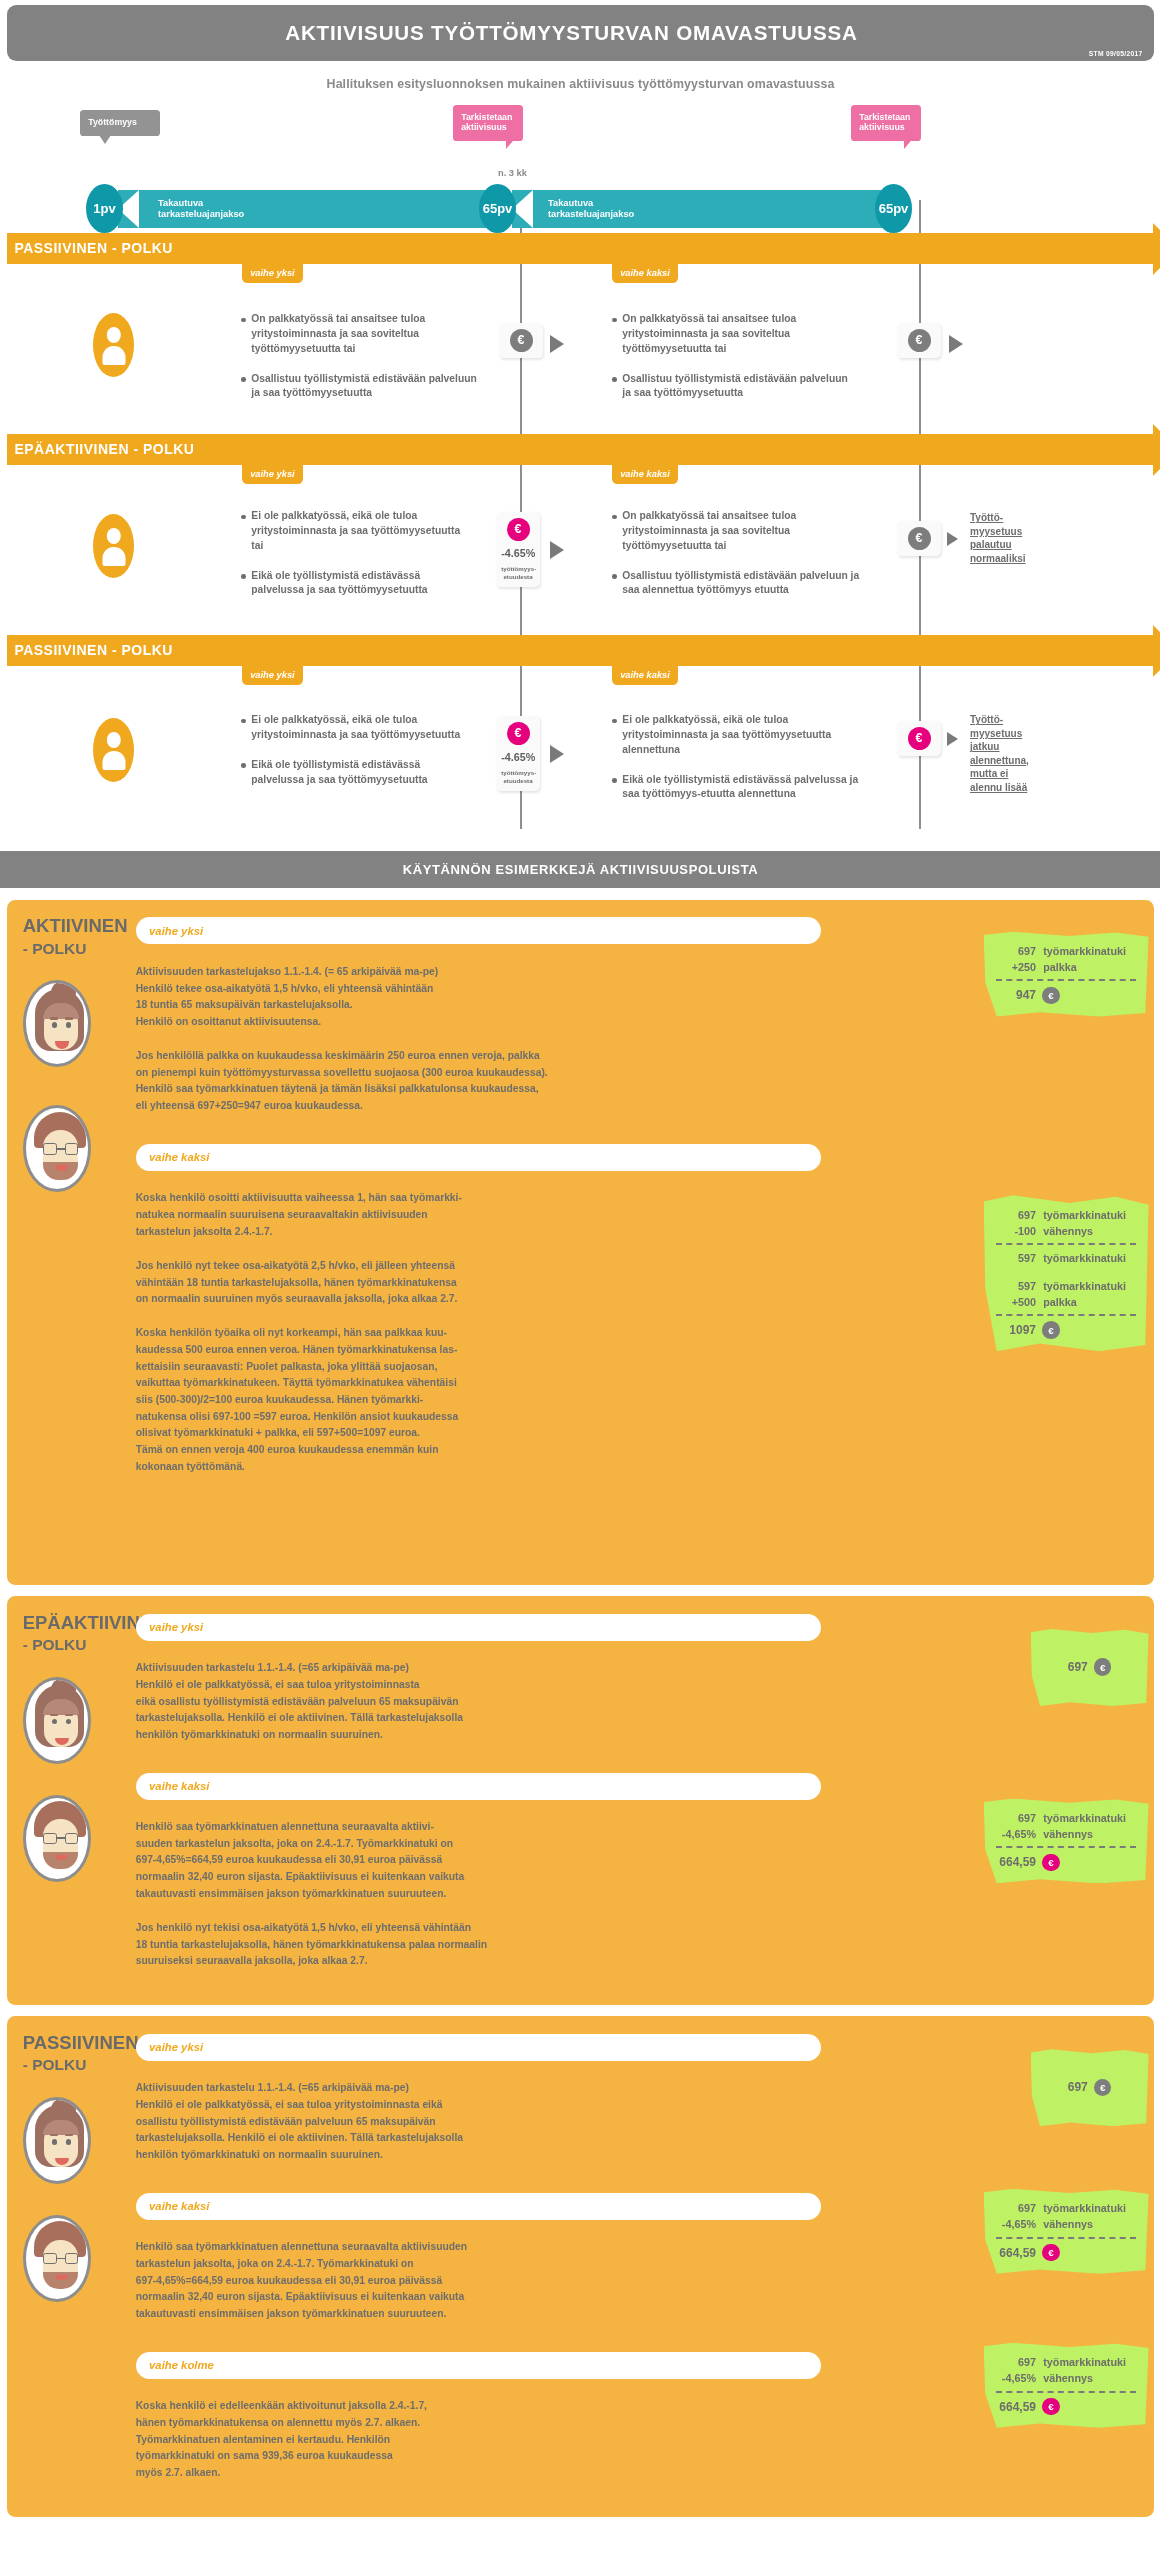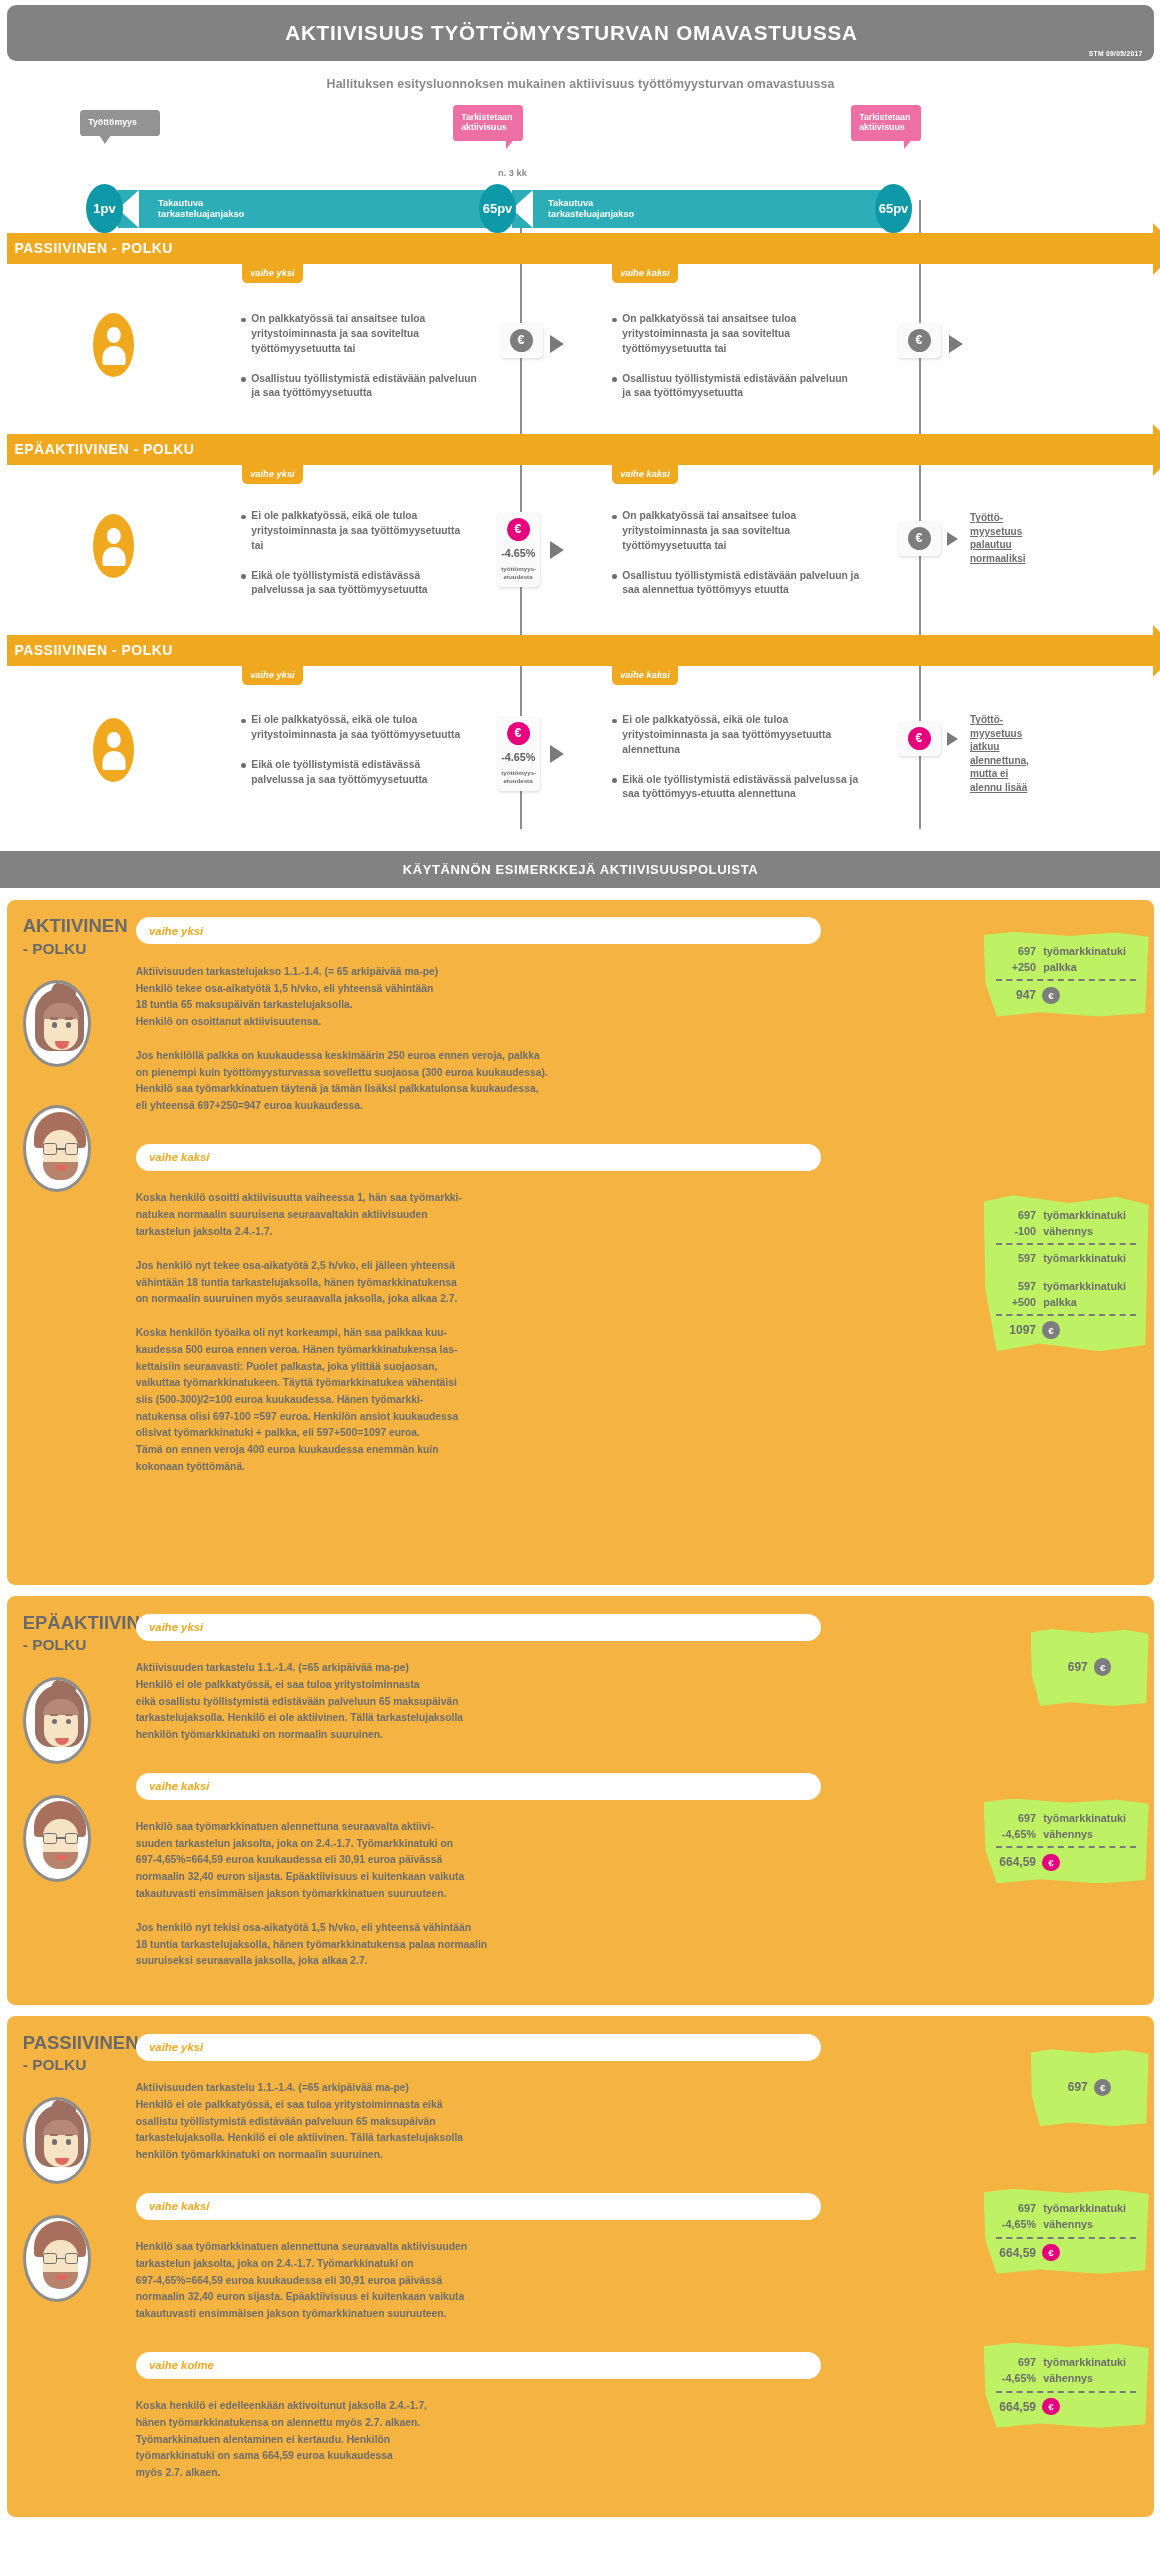--- a/index.html
+++ b/index.html
@@ -819,21 +819,21 @@
           <span class="coin pink">€</span>
         </div>
       </div>
 
       <div class="phase-bar" style="margin-top:29px;">
         <span>vaihe kolme</span>
       </div>
       <div class="ex-para">Koska henkilö ei edelleenkään aktivoitunut jaksolla 2.4.-1.7,
 hänen työmarkkinatukensa on alennettu myös 2.7. alkaen.
 Työmarkkinatuen alentaminen ei kertaudu. Henkilön
-työmarkkinatuki on sama 664,59 euroa kuukaudessa
+työmarkkinatuki on sama 939,36 euroa kuukaudessa
 myös 2.7. alkaen.</div>
 
       <div class="note torn" style="right:-10.3px; top:309px; width:165px;">
         <div class="note-line">
           <span class="num">697</span>
           <span>työmarkkinatuki</span>
         </div>
         <div class="note-line">
           <span class="num">-4,65%</span>
           <span>vähennys</span>

